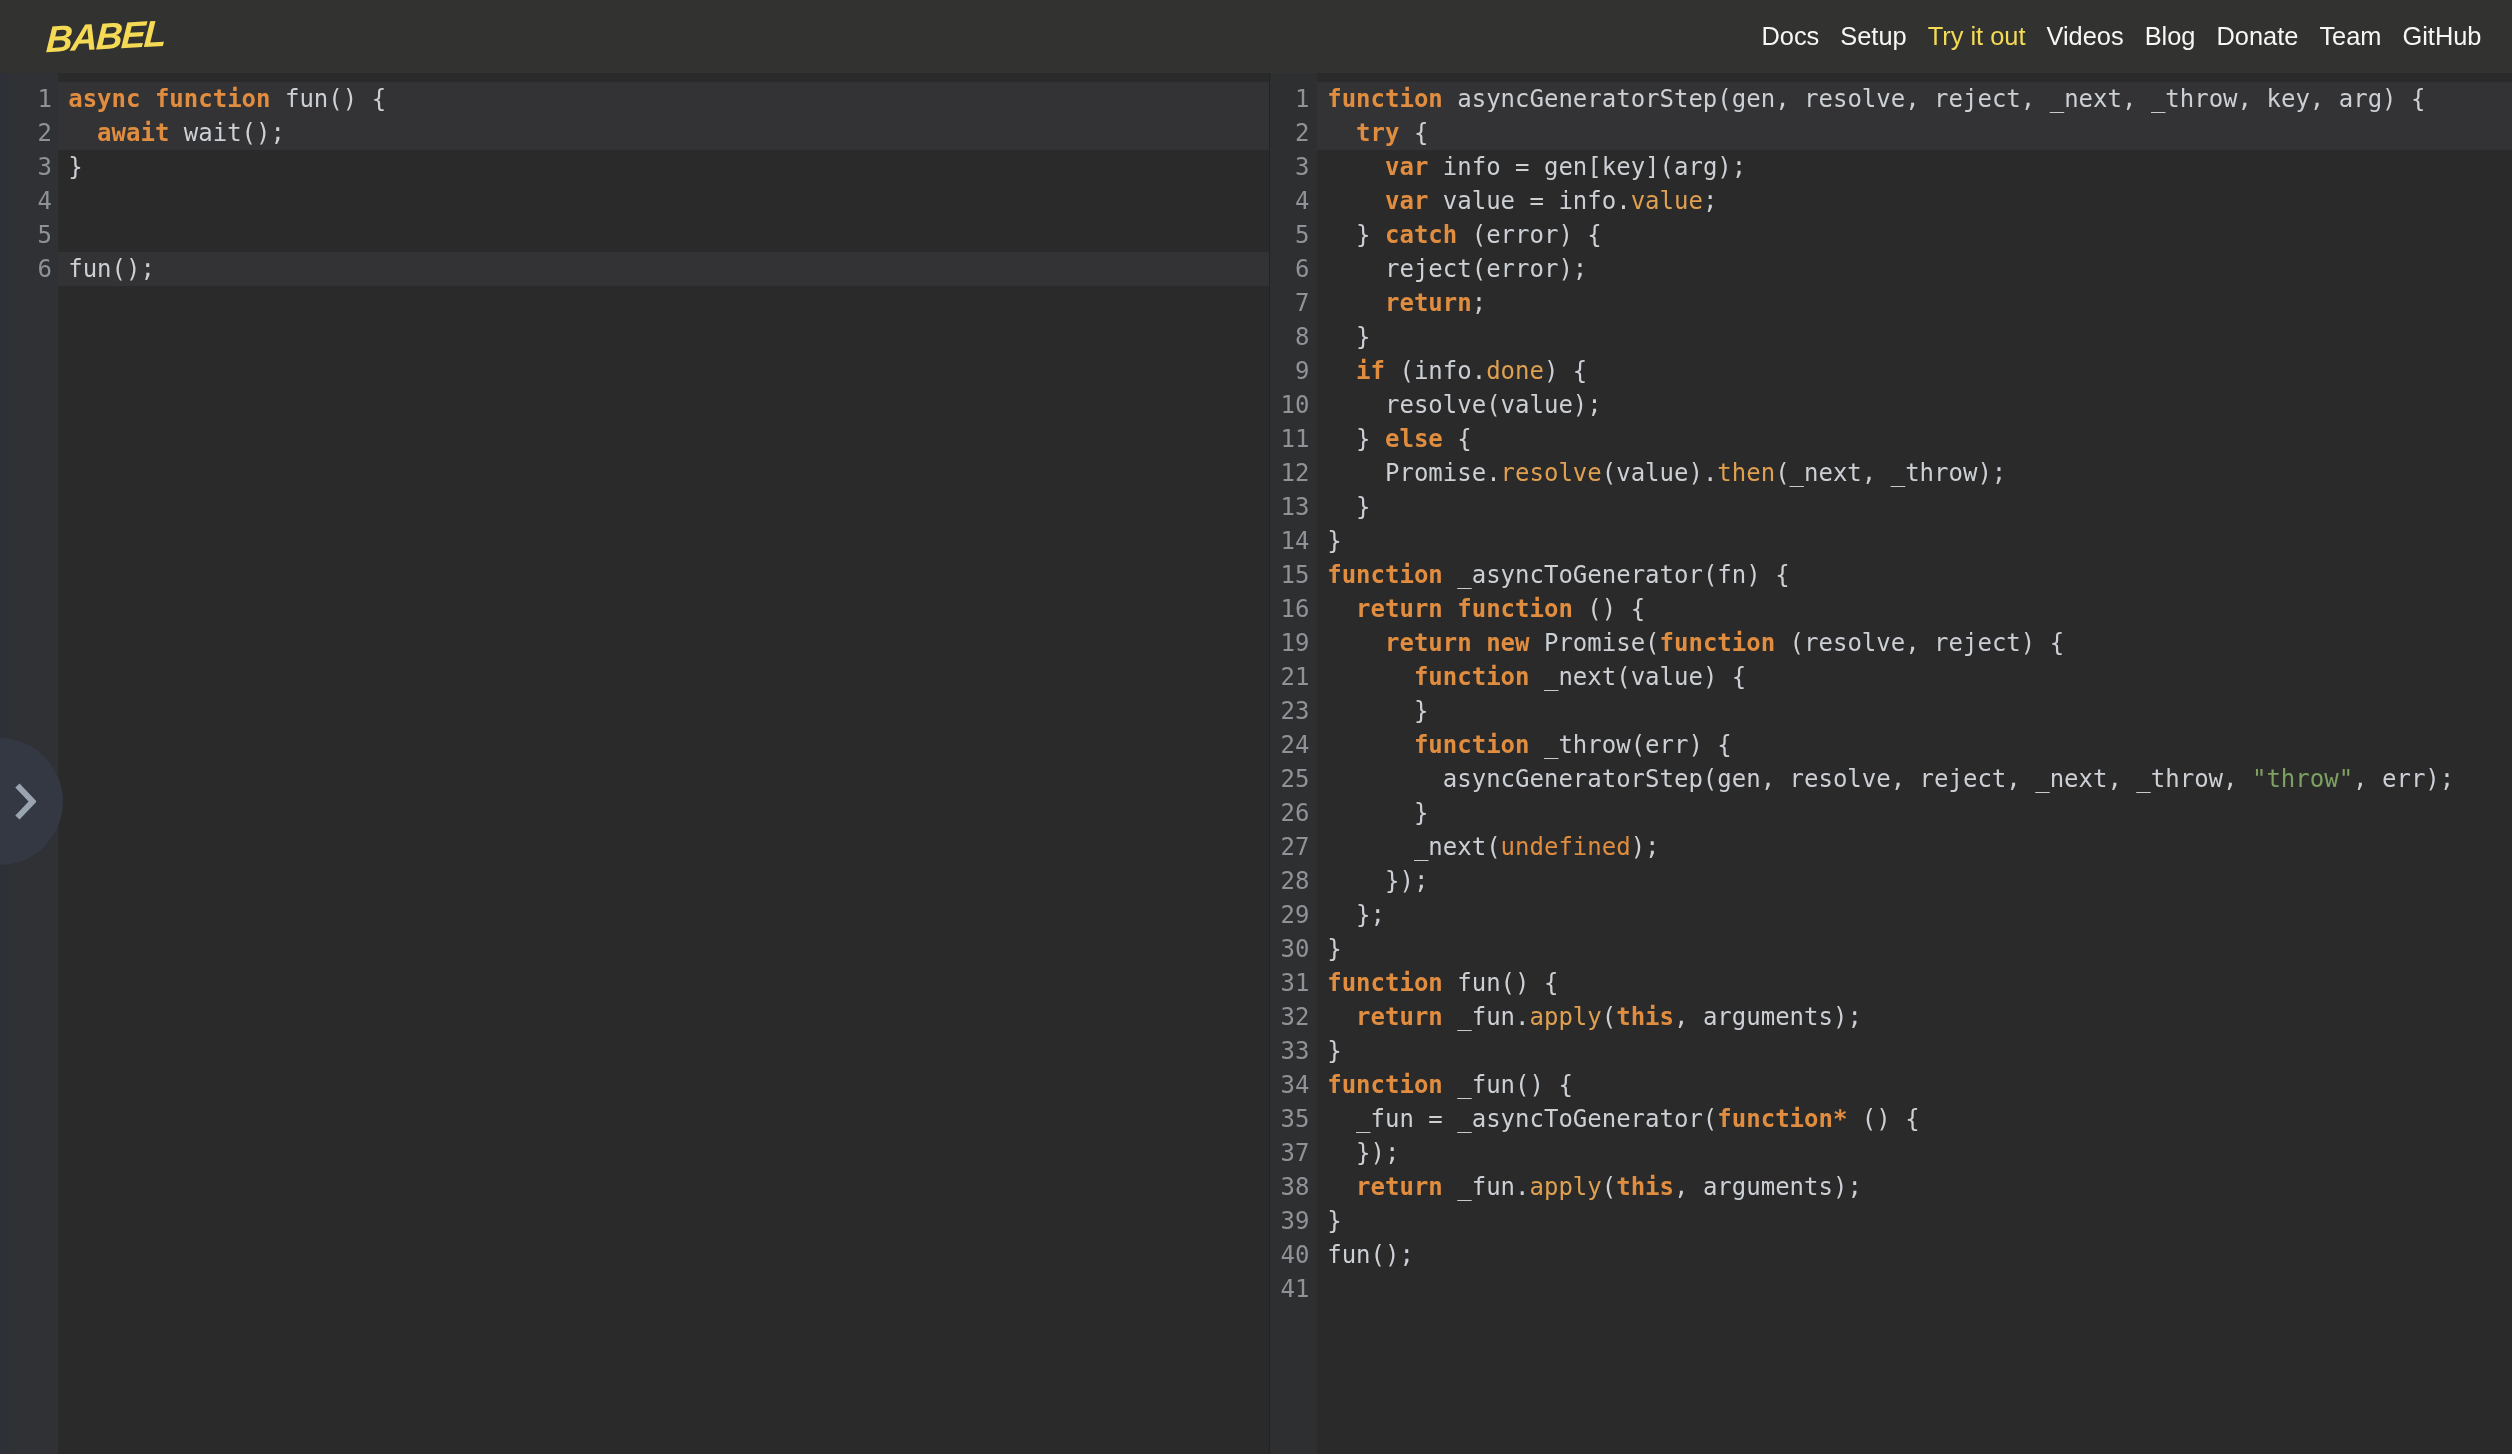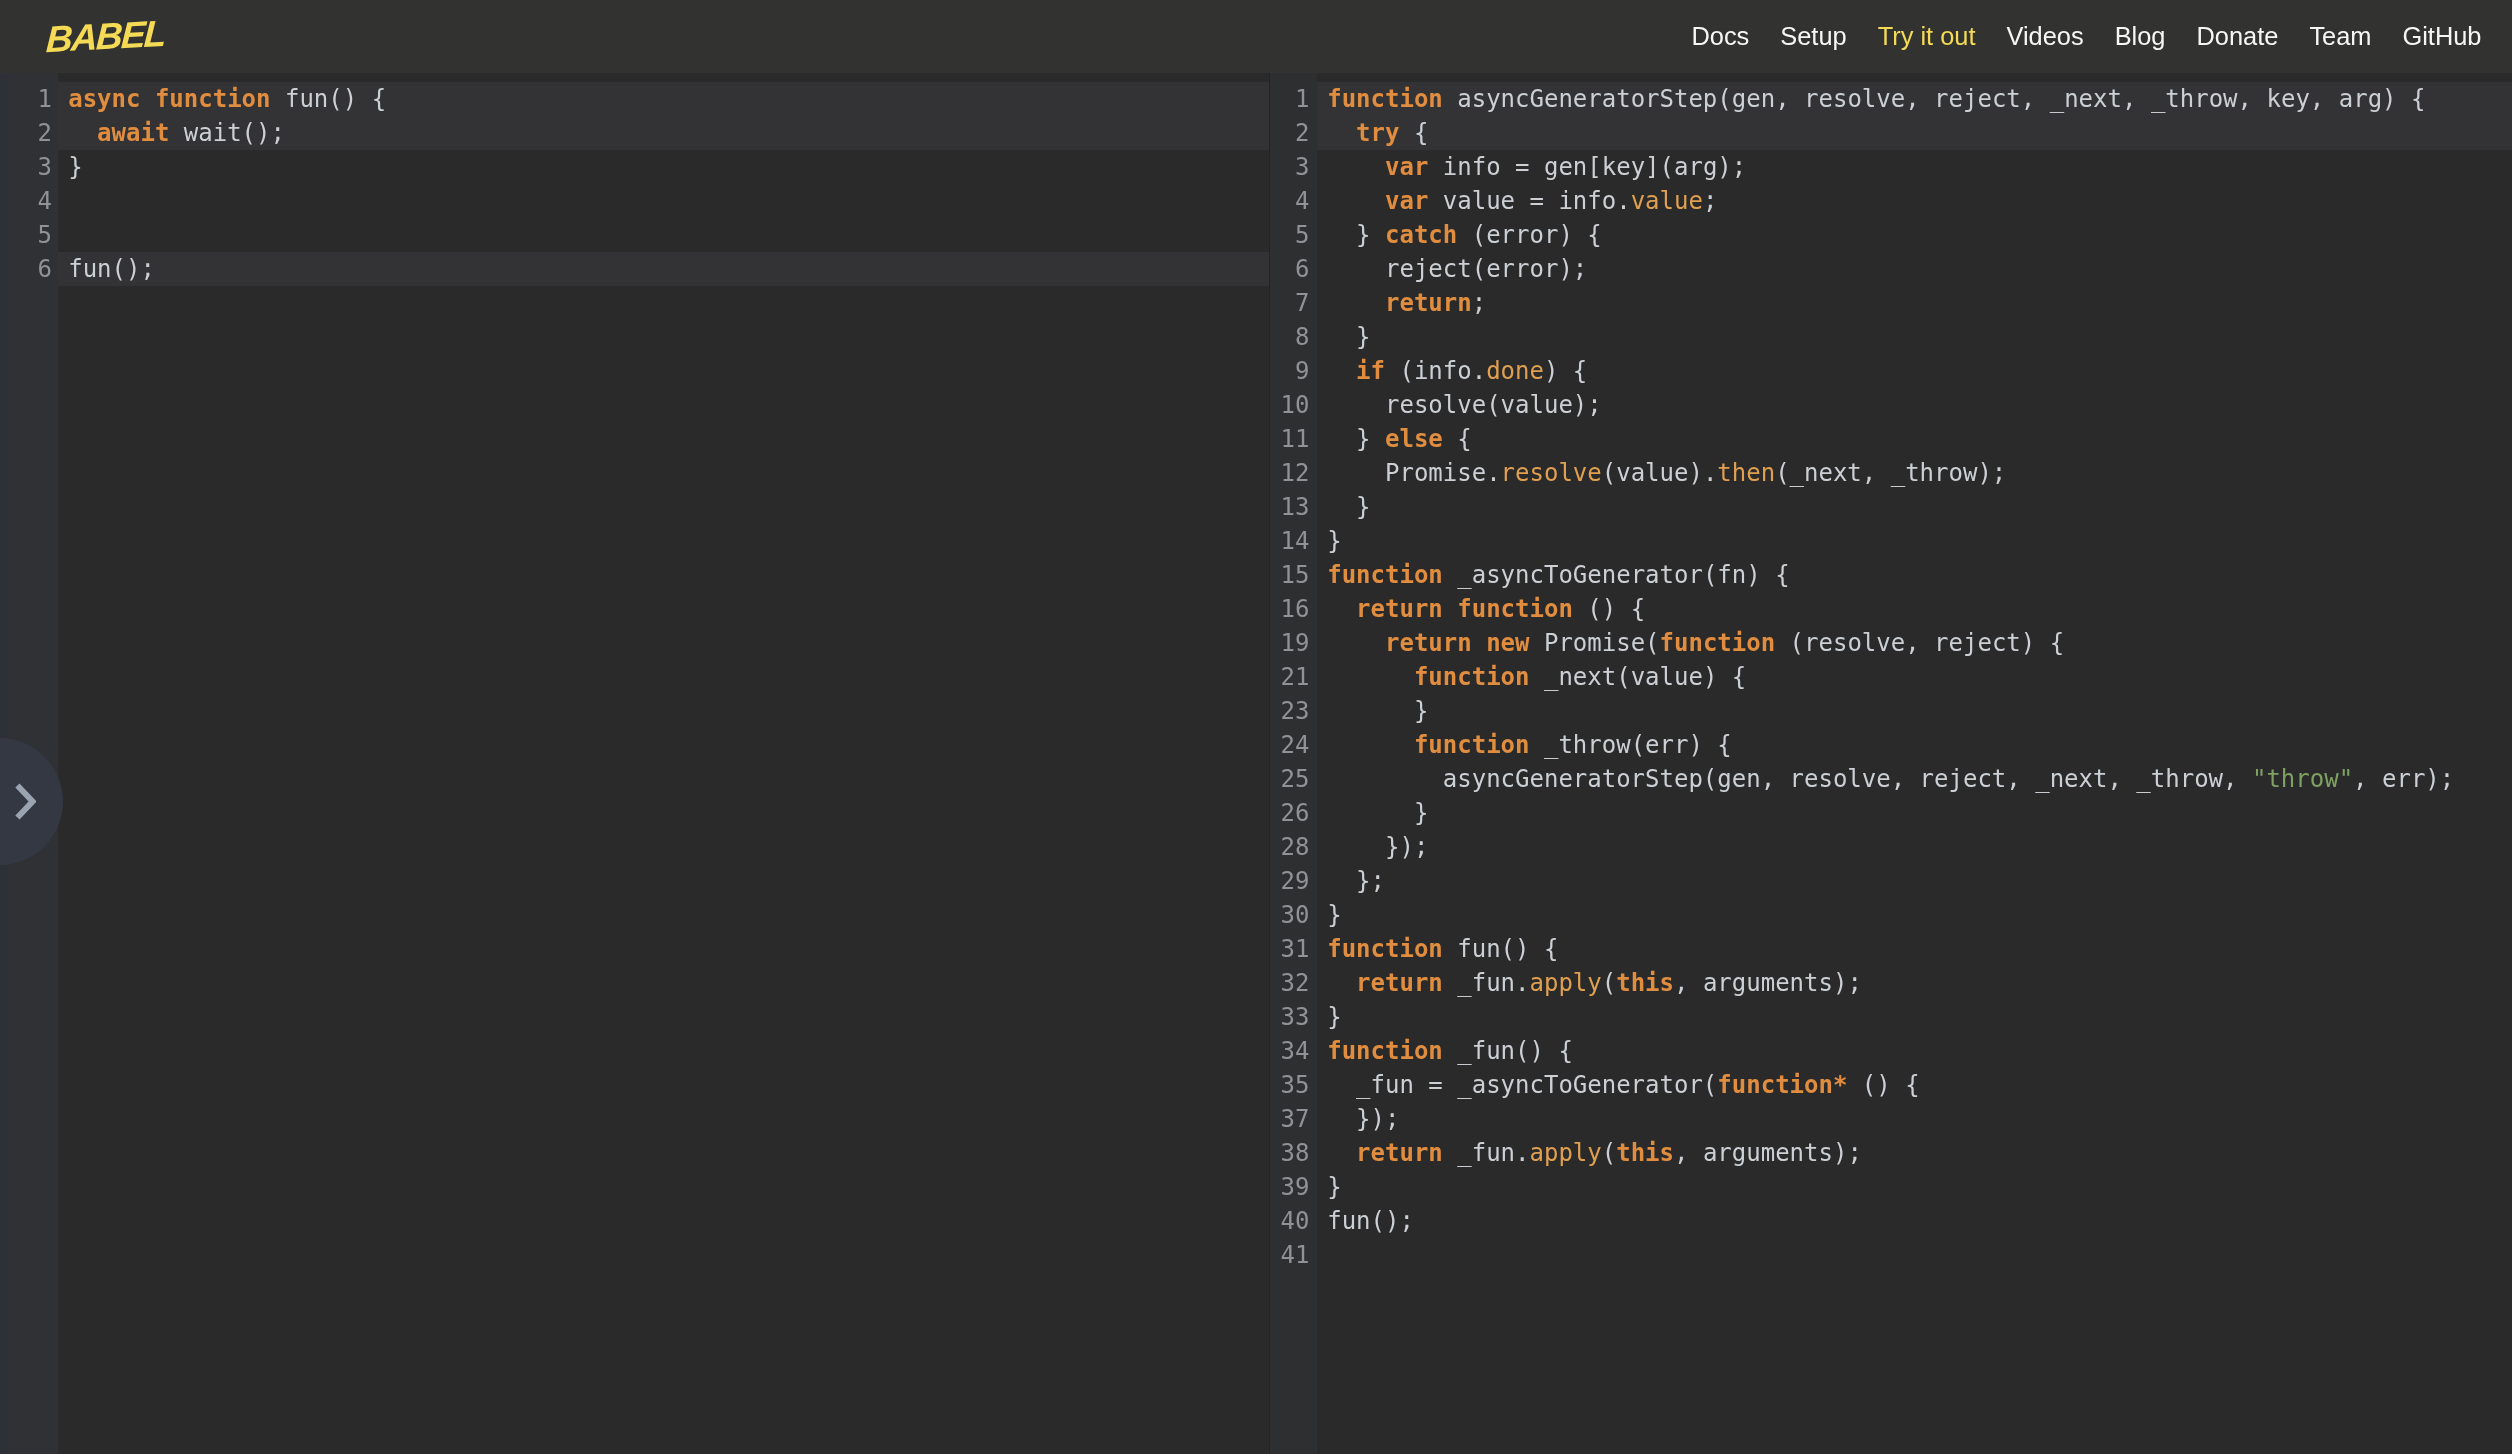--- a/index.html
+++ b/index.html
@@ -30,21 +30,21 @@
     letter-spacing: -1.7px;
     color: var(--accent, #f5da55);
     transform: rotate(-3deg) skewX(-6deg);
     text-decoration: none;
     cursor: pointer;
     user-select: none;
   }
   .nav-links {
     display: flex;
     align-items: center;
-    column-gap: 31px;
+    column-gap: 21px;
     padding-right: 30.5px;
   }
   .nav-link {
     font-size: 25.4px;
     color: var(--nav-text, #f6f6f6);
     text-decoration: none;
     cursor: pointer;
     white-space: nowrap;
   }
   .nav-link.active { color: var(--accent, #f5da55); }
@@ -188,20 +188,21 @@
         <div class="line"><span class="ln">13</span><span class="code"><span class="tk-t">  }</span></span></div>
         <div class="line"><span class="ln">14</span><span class="code"><span class="tk-t">}</span></span></div>
         <div class="line"><span class="ln">15</span><span class="code"><span class="tk-k">function</span><span class="tk-t"> </span><span class="tk-d">_asyncToGenerator</span><span class="tk-t">(</span><span class="tk-d">fn</span><span class="tk-t">) {</span></span></div>
         <div class="line"><span class="ln">16</span><span class="code"><span class="tk-t">  </span><span class="tk-k">return</span><span class="tk-t"> </span><span class="tk-k">function</span><span class="tk-t"> () {</span></span></div>
         <div class="line"><span class="ln">19</span><span class="code"><span class="tk-t">    </span><span class="tk-k">return</span><span class="tk-t"> </span><span class="tk-k">new</span><span class="tk-t"> Promise(</span><span class="tk-k">function</span><span class="tk-t"> (</span><span class="tk-d">resolve</span><span class="tk-t">, </span><span class="tk-d">reject</span><span class="tk-t">) {</span></span></div>
         <div class="line"><span class="ln">21</span><span class="code"><span class="tk-t">      </span><span class="tk-k">function</span><span class="tk-t"> </span><span class="tk-d">_next</span><span class="tk-t">(</span><span class="tk-d">value</span><span class="tk-t">) {</span></span></div>
         <div class="line"><span class="ln">23</span><span class="code"><span class="tk-t">      }</span></span></div>
         <div class="line"><span class="ln">24</span><span class="code"><span class="tk-t">      </span><span class="tk-k">function</span><span class="tk-t"> </span><span class="tk-d">_throw</span><span class="tk-t">(</span><span class="tk-d">err</span><span class="tk-t">) {</span></span></div>
         <div class="line"><span class="ln">25</span><span class="code"><span class="tk-t">        asyncGeneratorStep(gen, resolve, reject, _next, _throw, </span><span class="tk-s">"throw"</span><span class="tk-t">, err);</span></span></div>
         <div class="line"><span class="ln">26</span><span class="code"><span class="tk-t">      }</span></span></div>
+        <div class="line"><span class="ln">27</span><span class="code"><span class="tk-t">      _next(</span><span class="tk-a">undefined</span><span class="tk-t">);</span></span></div>
         <div class="line"><span class="ln">28</span><span class="code"><span class="tk-t">    });</span></span></div>
         <div class="line"><span class="ln">29</span><span class="code"><span class="tk-t">  };</span></span></div>
         <div class="line"><span class="ln">30</span><span class="code"><span class="tk-t">}</span></span></div>
         <div class="line"><span class="ln">31</span><span class="code"><span class="tk-k">function</span><span class="tk-t"> </span><span class="tk-d">fun</span><span class="tk-t">() {</span></span></div>
         <div class="line"><span class="ln">32</span><span class="code"><span class="tk-t">  </span><span class="tk-k">return</span><span class="tk-t"> _fun.</span><span class="tk-p">apply</span><span class="tk-t">(</span><span class="tk-k">this</span><span class="tk-t">, arguments);</span></span></div>
         <div class="line"><span class="ln">33</span><span class="code"><span class="tk-t">}</span></span></div>
         <div class="line"><span class="ln">34</span><span class="code"><span class="tk-k">function</span><span class="tk-t"> </span><span class="tk-d">_fun</span><span class="tk-t">() {</span></span></div>
         <div class="line"><span class="ln">35</span><span class="code"><span class="tk-t">  _fun = _asyncToGenerator(</span><span class="tk-k">function*</span><span class="tk-t"> () {</span></span></div>
         <div class="line"><span class="ln">37</span><span class="code"><span class="tk-t">  });</span></span></div>
         <div class="line"><span class="ln">38</span><span class="code"><span class="tk-t">  </span><span class="tk-k">return</span><span class="tk-t"> _fun.</span><span class="tk-p">apply</span><span class="tk-t">(</span><span class="tk-k">this</span><span class="tk-t">, arguments);</span></span></div>

